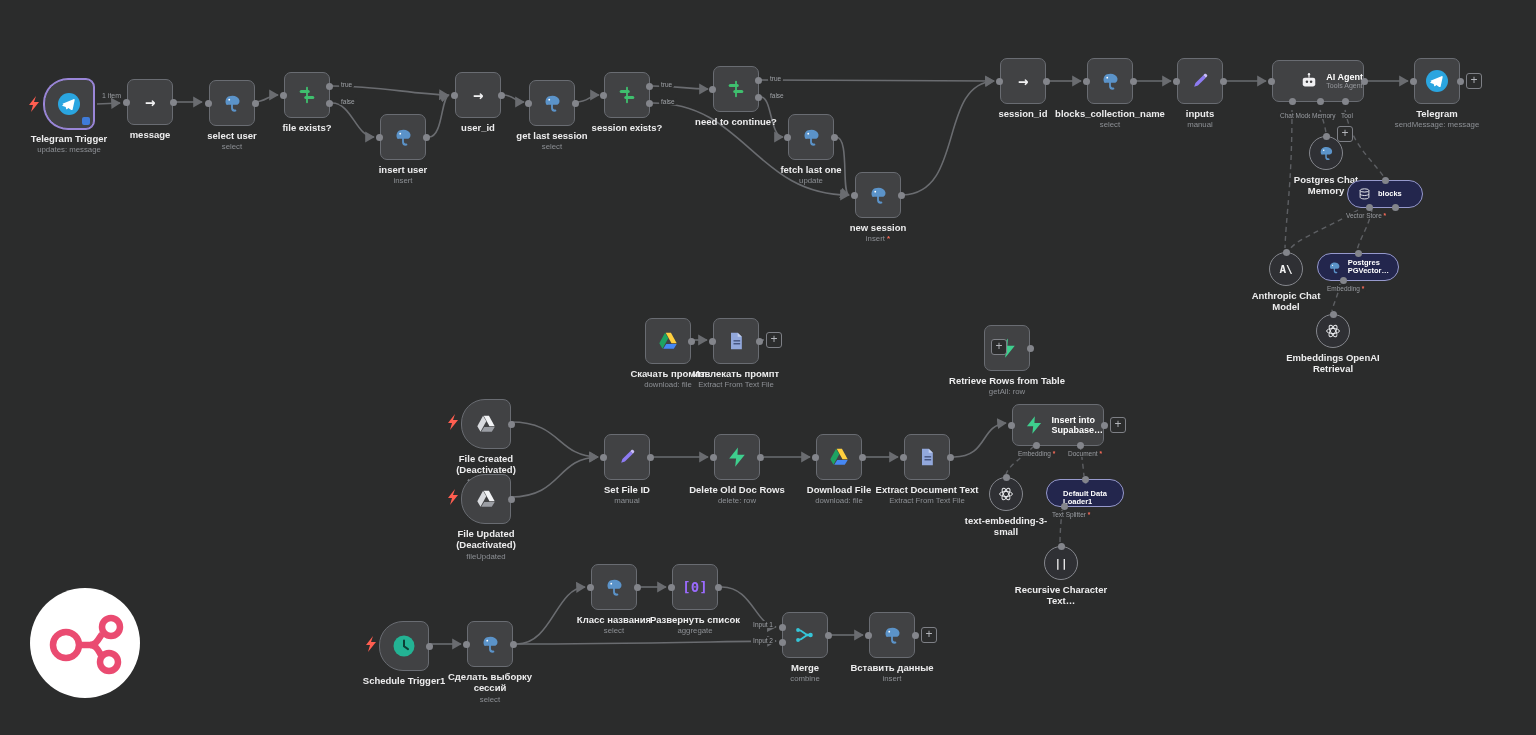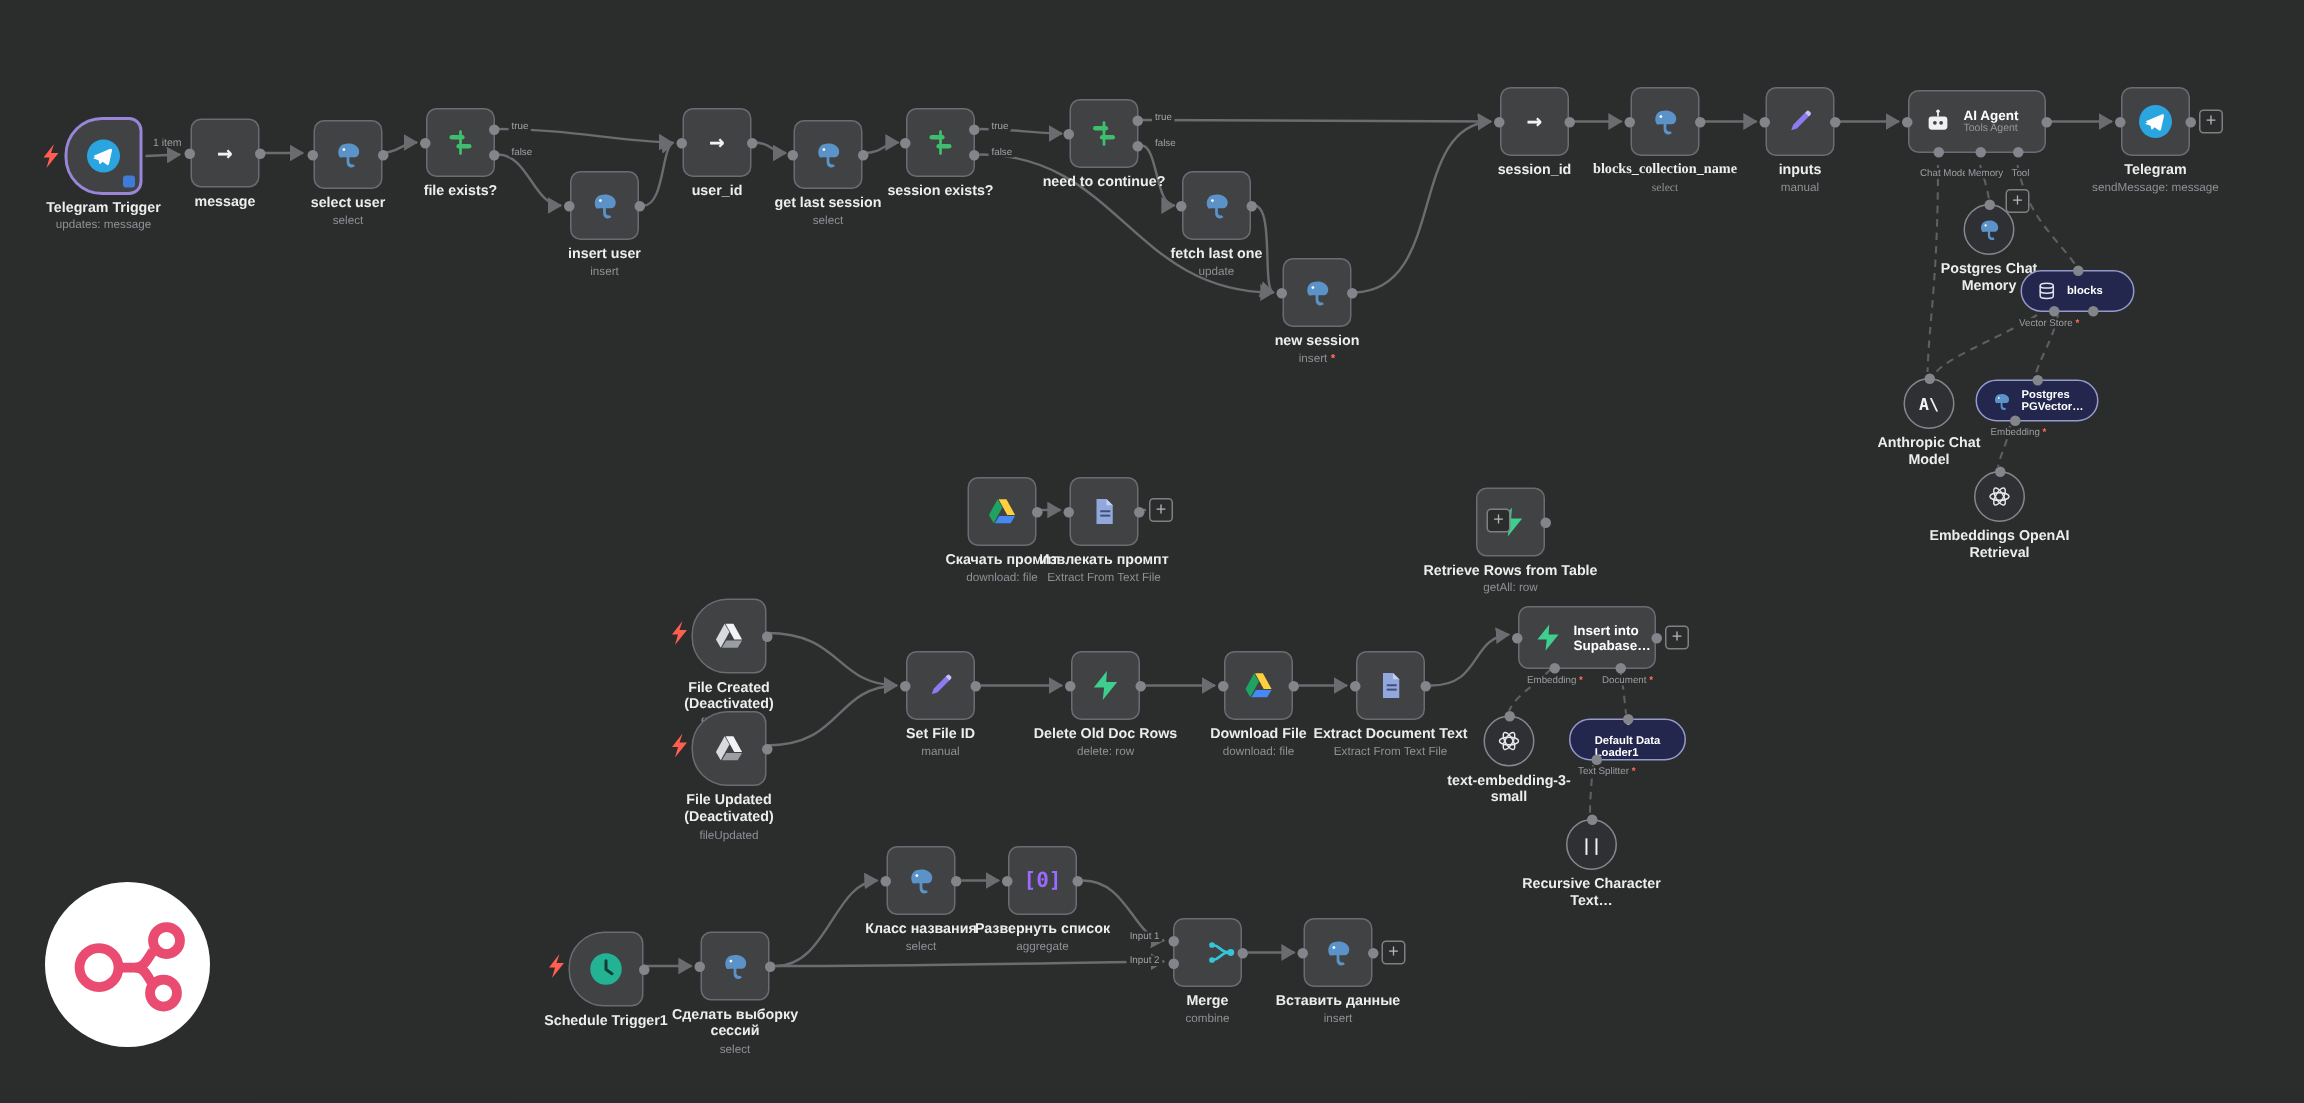--- a/index.html
+++ b/index.html
@@ -5,21 +5,21 @@
   html,body{margin:0;padding:0;background:#2b2c2c;width:1536px;height:735px;overflow:hidden;
     font-family:"Liberation Sans",sans-serif;-webkit-font-smoothing:antialiased;}
   #canvas{position:relative;width:1536px;height:735px;background:#2b2c2c;}
   svg.wires{position:absolute;left:0;top:0;z-index:0;}
   .wire{fill:none;stroke:#6a6c70;stroke-width:1.6px;}
   .dash{fill:none;stroke:#5d5f63;stroke-width:1.4px;stroke-dasharray:5 4;}
   .node{position:absolute;z-index:2;width:46px;height:46px;background:#414244;border:1.7px solid #696c72;
     border-radius:7px;display:flex;align-items:center;justify-content:center;box-sizing:border-box;cursor:pointer;}
   .tr{border-radius:24px 8px 8px 24px;width:50px;height:50px;}
   .sel{border-color:#9a86d8;box-shadow:0 0 0 1px #9a86d8;}
-  .wd{width:92px;height:42px;justify-content:flex-start;padding-left:9px;gap:7px;}
+  .wd{width:92px;height:42px;justify-content:flex-end;padding-left:9px;gap:7px;}
   .ci{width:34px;height:34px;border-radius:50%;background:#2f3034;border:1.5px solid #85878d;}
   .pl{position:absolute;z-index:2;height:28px;border-radius:15px;background:#23264d;border:1.5px solid #9699cc;
     display:flex;align-items:center;gap:6px;padding:0 9px;box-sizing:border-box;cursor:pointer;}
   .pl .pltxt{color:#fff;font-size:7.5px;font-weight:700;line-height:1.1;white-space:pre-line;}
   .nl{position:absolute;top:100%;margin-top:5px;left:50%;transform:translateX(-50%);width:128px;text-align:center;
     color:#ededee;font-size:9.5px;font-weight:700;line-height:1.2;pointer-events:none;}
   .ns{display:block;color:#8d9095;font-size:7.8px;font-weight:400;margin-top:1px;}
   .wdtxt{display:flex;flex-direction:column;line-height:1.15;}
   .wdtxt .a{color:#fff;font-size:9px;font-weight:700;white-space:pre-line;}
   .wdtxt .b{color:#9preferably}
@@ -190,21 +190,21 @@
 </div>
 <div class="node pin pout" style="left:1000px;top:58px;">
   <span class="glyph">→</span>
   <div class="nl"><span>session_id</span></div>
 </div>
 <div class="node pin pout" style="left:1087px;top:58px;">
   <svg width="22" height="22" viewBox="0 0 24 24">
         <path fill="#5b93c9" d="M6,14c-2-3-1.2-8.2,2.8-9.4c5-1.6,10.2,0.2,11.2,4.2c0.6,2.5-0.5,5.2-3,5.2h-4v3c0,2,2,2.6,3,2l1,1.6c-2,1.6-6,1-6-3v-3.6H8.5C7.5,14,6.6,14.6,6,14z"></path>
         <circle cx="9" cy="8.4" r="1" fill="#fff"></circle>
       </svg>
-  <div class="nl" style="width:140px;font-family:Liberation Serif, serif;"><span>blocks_collection_name</span><span class="ns">select</span></div>
+  <div class="nl" style="width:140px;"><span>blocks_collection_name</span><span class="ns">select</span></div>
 </div>
 <div class="node pin pout" style="left:1177px;top:58px;">
   <svg width="20" height="20" viewBox="0 0 24 24">
         <path fill="#8d7bf2" d="M5 19l1.5-4.5L16 5l3 3-9.5 9.5L5 19z"></path>
         <path fill="#c9bdfb" d="M16 5l3 3 1.3-1.3c.6-.6.6-1.5 0-2.1l-.9-.9c-.6-.6-1.5-.6-2.1 0L16 5z"></path>
       </svg>
   <div class="nl"><span>inputs</span><span class="ns">manual</span></div>
 </div>
 
 <div class="node wd pin pout" style="left:1272px;top:60px;">
@@ -430,21 +430,21 @@
   <svg width="22" height="22" viewBox="0 0 24 24">
         <path fill="#5b93c9" d="M6,14c-2-3-1.2-8.2,2.8-9.4c5-1.6,10.2,0.2,11.2,4.2c0.6,2.5-0.5,5.2-3,5.2h-4v3c0,2,2,2.6,3,2l1,1.6c-2,1.6-6,1-6-3v-3.6H8.5C7.5,14,6.6,14.6,6,14z"></path>
         <circle cx="9" cy="8.4" r="1" fill="#fff"></circle>
       </svg>
   <div class="nl"><span>Класс названия</span><span class="ns">select</span></div>
 </div>
 <div class="node pin pout" style="left:672px;top:564px;">
   <span class="glyph pur">[0]</span>
   <div class="nl"><span>Развернуть список</span><span class="ns">aggregate</span></div>
 </div>
-<div class="node pout" style="left:782px;top:612px;justify-content:flex-end;">
+<div class="node pout" style="left:782px;top:612px;">
   <span class="p" style="left:-4px;top:11px;"></span>
   <span class="p" style="left:-4px;top:26px;"></span>
   <span class="mlab" style="top:8px;">Input 1</span>
   <span class="mlab" style="top:24px;">Input 2</span>
   <svg width="24" height="24" viewBox="0 0 24 24">
         <g stroke="#35c5d8" stroke-width="1.8" fill="none">
           <path d="M5 7 C10.5 7 10.5 12 16 12"></path>
           <path d="M5 17 C10.5 17 10.5 12 16 12"></path>
         </g>
         <circle cx="5" cy="7" r="1.9" fill="#35c5d8"></circle>

